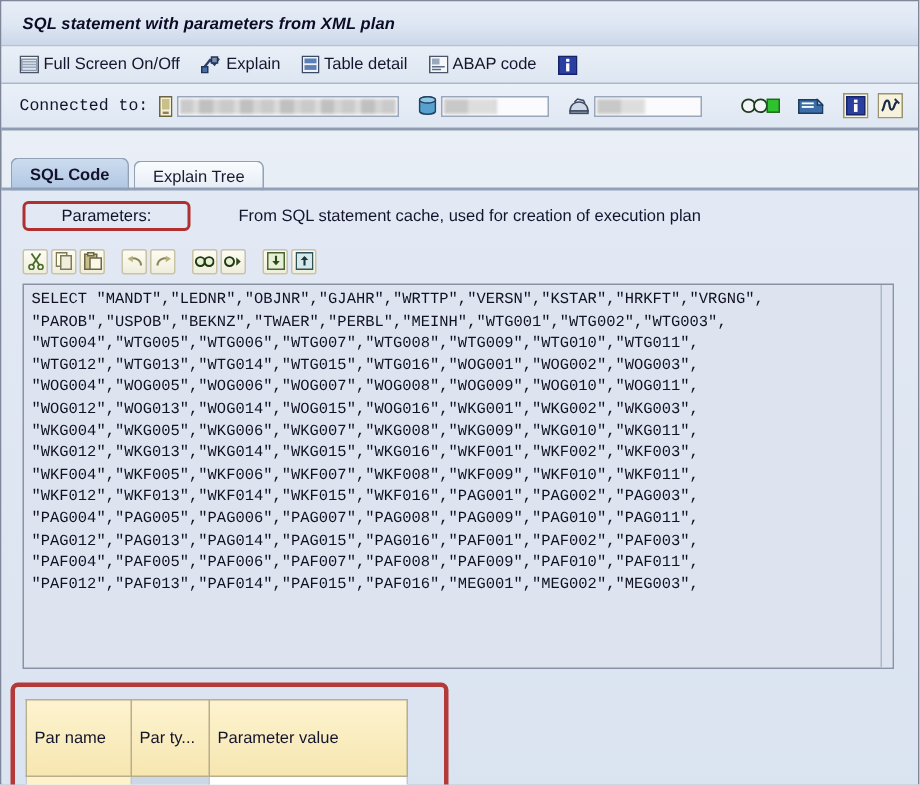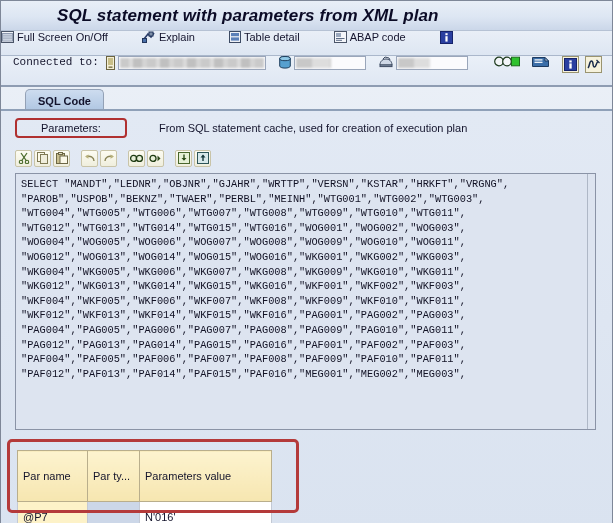--- a/index.html
+++ b/index.html
@@ -20,48 +20,48 @@
   
   .titlebar{
     height:30px;
     background:linear-gradient(to bottom,#e8eef7 0%,#dde6f3 55%,#cbd7e9 100%);
     border-bottom:1px solid #b6c2d4;
     display:flex;align-items:center;
     padding-left:14px;
     box-sizing:border-box;
   }
   .titlebar .ttl{
-    font-size:17px;font-weight:bold;font-style:italic;
-    color:#0b0b26;letter-spacing:.1px;margin-left:42px;
+    font-size:11px;font-weight:bold;font-style:italic;
+    color:#0b0b26;letter-spacing:.1px;
   }
 
   
   .fnbar{
     height:25px;
     background:linear-gradient(to bottom,#e9eff7 0%,#dde6f2 100%);
     border-bottom:1px solid #aab7cb;
-    display:flex;align-items:flex-start;
-    box-sizing:border-box;
-    gap:20px;
+    display:flex;align-items:center;
+    padding-left:12px;
+    box-sizing:border-box;
   }
   .fnitem{
     display:flex;align-items:center;gap:3px;
     margin-right:14px;
     font-size:11px;color:#15152e;
     cursor:default;
   }
   .fnitem .lbl{white-space:nowrap;}
 
   .ic{display:inline-block;vertical-align:middle;line-height:0;}
 
   
   .connbar{
     height:31px;
     background:linear-gradient(to bottom,#eaf0f8 0%,#dfe7f3 100%);
-    display:flex;
+    display:flex;align-items:center;
     padding:0 10px 0 12px;
     box-sizing:border-box;
     border-bottom:2px solid #8e9cb2;
   }
   .connlabel{
     font-family:"Liberation Mono",monospace;
     font-size:11px;color:#14142c;margin-right:7px;white-space:nowrap;
   }
   .redacted{
     height:14px;border:1px solid #9aa6ba;background:#fbfbfd;
@@ -80,21 +80,21 @@
   .r2 .blur,.r3 .blur{
     background:repeating-linear-gradient(90deg,#c6c6c6 0,#c6c6c6 16px,#dcdcdc 16px,#dcdcdc 34px);
   }
   .r2 .blur{right:48%;}
   .r3 .blur{right:52%;}
   .gap-m{width:13px;}
   .spacer{flex:1;}
 
   
   .tabwrap{
-    height:24px;position:relative;padding-left:24px;
+    height:40px;position:relative;padding-left:6px;
     box-sizing:border-box;
     display:flex;align-items:flex-end;
   }
   .tab{
     height:20px;padding:0 12px;
     display:flex;align-items:center;justify-content:center;
     font-size:11px;font-weight:bold;color:#12122b;
     border:1px solid #93a1b6;border-bottom:none;
     border-radius:5px 5px 0 0;
     margin-right:3px;
@@ -369,20 +369,23 @@
         <rect x="0.5" y="0.5" width="16" height="16" fill="#f6f2dc" stroke="#9a9470"></rect>
         <path d="M3 12 C5 10 4 5 6.5 5 C9 5 7 11 9.5 11 C11.5 11 11 6 13 6" fill="none" stroke="#1a2b4a" stroke-width="1.5"></path>
         <path d="M11.5 4 L14.5 7" stroke="#1a2b4a" stroke-width="1.2"></path>
       </svg>
     </span>
   </div>
 
   <div class="tabwrap">
     <div class="tab active">
       <span>SQL Code</span>
+    </div>
+    <div class="tab inactive">
+      <span>Explain Tree</span>
     </div>
     <div class="tabline"></div>
   </div>
 
   <div class="panel">
 
     <div class="paramrow">
       <span class="paramlbl">Parameters:</span>
       <span class="paramdesc">From SQL statement cache, used for creation of execution plan</span>
     </div>
@@ -499,21 +502,21 @@
 
     <div class="gapstrip"></div>
 
     <div class="tablezone">
       <div class="redbox"></div>
       <table class="ptable">
         <thead>
           <tr>
             <th class="c-name">Par name</th>
             <th class="c-type" style="background:linear-gradient(to bottom,#fdf3cf 0%,#f6e6b0 100%) !important;">Par ty...</th>
-            <th class="c-val">Parameters value</th>
+            <th class="c-val">Parameter value</th>
           </tr>
         </thead>
         <tbody>
           <tr class="row1">
             <td class="c-name sel">@P7</td>
             <td class="c-type"></td>
             <td class="c-val">N'016'</td>
           </tr>
         </tbody>
       </table>

